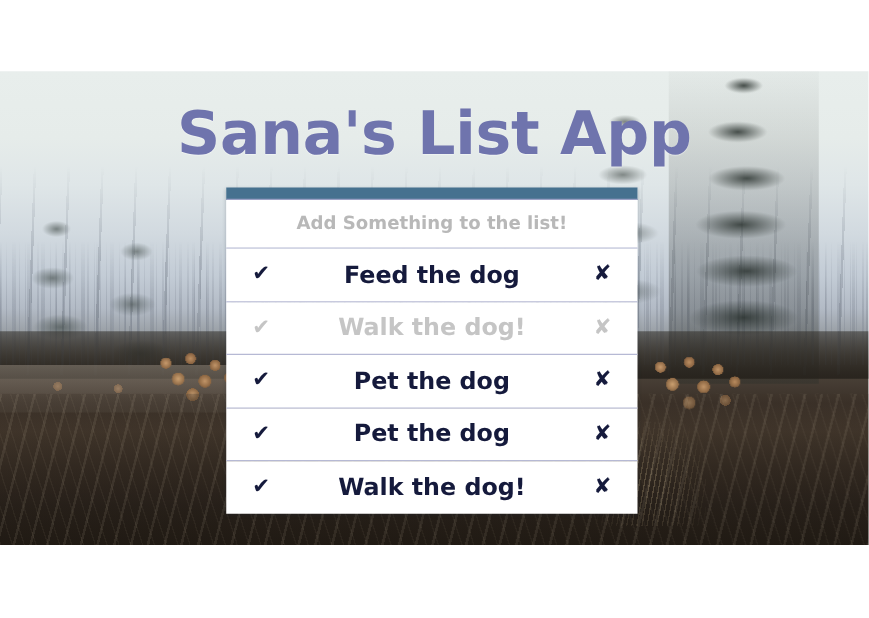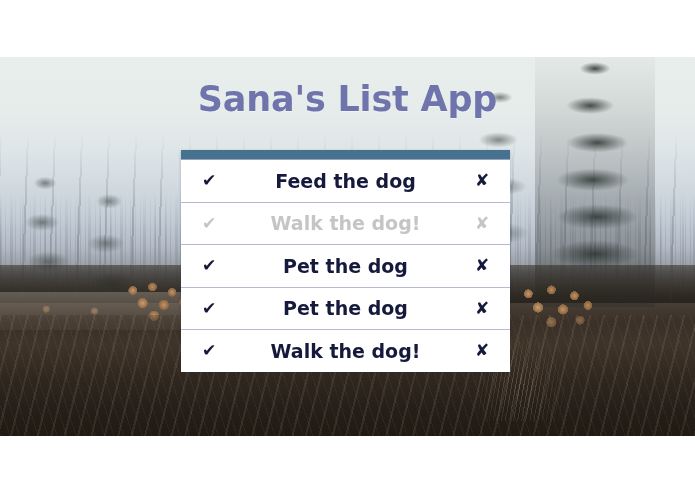--- a/index.html
+++ b/index.html
@@ -176,21 +176,21 @@
             mask-image: radial-gradient(ellipse 60% 70% at 50% 60%, #000 0%, rgba(0,0,0,0) 100%);
   }
 
   
   .app-title {
     position: absolute;
     left: 0;
     top: 79px;
     width: 695px;
     text-align: center;
-    font-size: 35px;
+    font-size: 48px;
     font-weight: bold;
     letter-spacing: -0.2px;
     color: #6f74ad;
     font-family: "DejaVu Sans", sans-serif;
     text-shadow: 0 1px 1px rgba(255,255,255,0.45);
   }
 
   
   .card {
     position: absolute;
@@ -288,20 +288,23 @@
     <div class="ground"></div>
     <div class="grass-tuft"></div>
   </div>
 
   <div class="app-title">Sana's List App</div>
 
   <div class="card">
 
     <div class="card-topbar"></div>
 
+    <div class="new-item-row">
+      <input class="new-item-input" type="text" placeholder="Add Something to the list!" style="">
+    </div>
 
     <div class="todo-row">
       <span class="check-btn">✔</span>
       <span class="todo-label">Feed the dog</span>
       <span class="delete-btn">✘</span>
     </div>
 
     <div class="todo-row done">
       <span class="check-btn">✔</span>
       <span class="todo-label">Walk the dog!</span>

